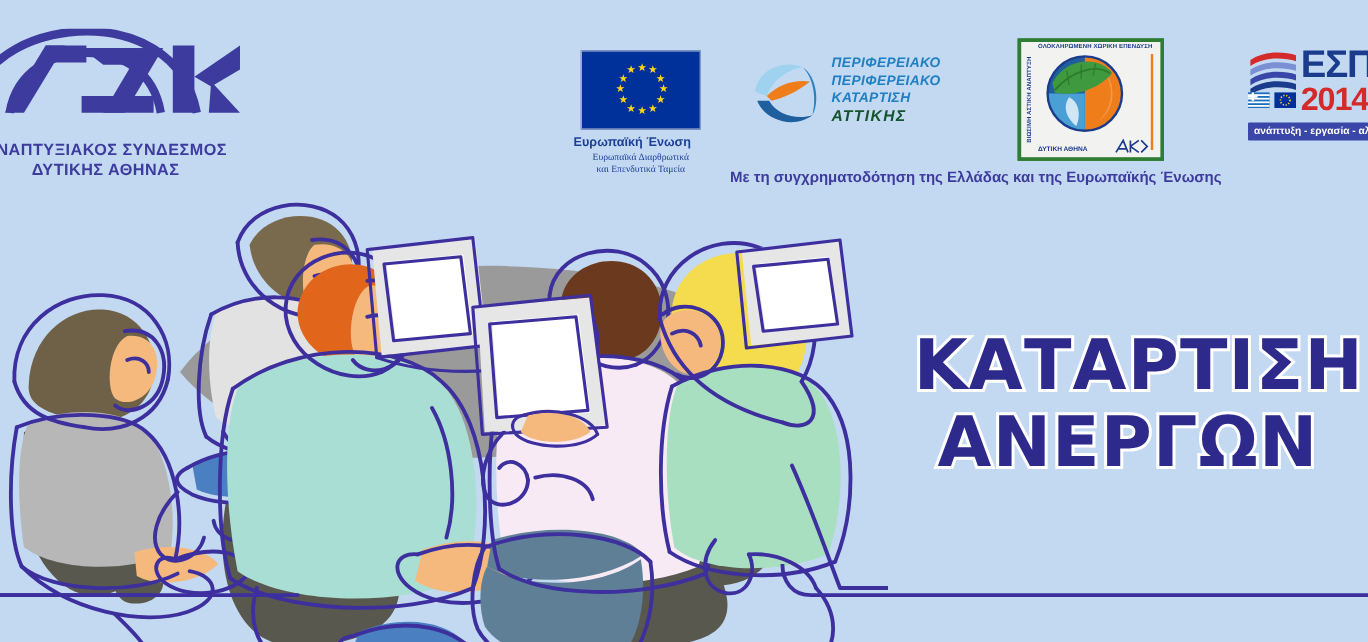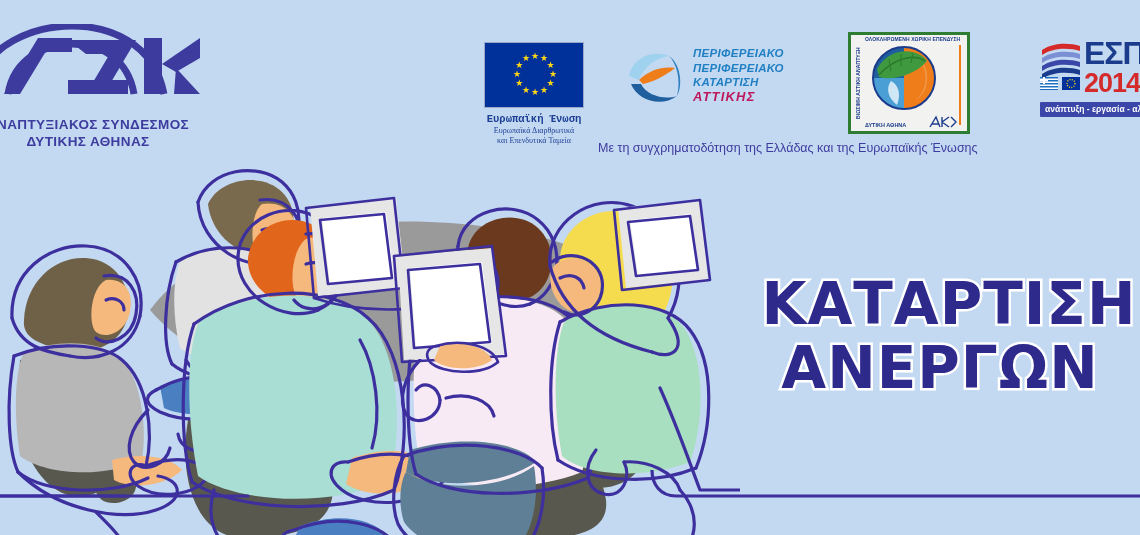--- a/index.html
+++ b/index.html
@@ -35,36 +35,36 @@
   .eu { position:absolute; left:478px; top:42px; width:112px; }
   .eu .flag {
     position:relative; width:100px; height:66px; margin:0 auto;
     background:#00309a; border:1px solid #9aa9c8;
   }
   .eu .star {
     position:absolute; color:#ffd617; font-size:9px; line-height:9px;
     width:9px; height:9px; text-align:center;
   }
   .eu .t1 {
-    margin-top:5px; text-align:center; color:#1c3f94;
-    font-weight:700; font-size:10.5px; line-height:13px;font-family:Liberation Mono, monospace;
+    margin-top:5px; color:#1c3f94;
+    font-weight:700; font-size:10.5px; line-height:13px;
   }
   .eu .t2 {
     text-align:center; color:#1c3f94; font-size:8px; line-height:10px;font-family:Liberation Serif, serif;
   }
 
   
   .pep { position:absolute; left:625px; top:44px; width:200px; height:80px;font-style:italic; }
   .pep .swoosh { position:absolute; left:0; top:6px; width:62px; height:62px; }
   .pep .lines { position:absolute; left:68px; top:2px; }
   .pep .lines div {
     color:#1f7fc2; font-weight:700; font-size:11.5px; line-height:14.5px;
     letter-spacing:.3px; white-space:nowrap;
   }
-  .pep .lines div.att { color:#be185d; font-size:13px; letter-spacing:1.2px; }
+  .pep .lines div.att { color:#14532d; font-size:13px; letter-spacing:1.2px; }
 
   
   .iti { position:absolute; left:848px; top:32px; width:122px; height:102px;
          background:#2e7d32; border:1px solid #2e7d32; }
   .iti .inner { position:absolute; inset:2px; background:#f2f2f0; }
   .iti .cap {
     position:absolute; left:16px; top:3px; right:4px;
     color:#1b3c8c; font-weight:700; font-size:5px; line-height:7px;
     letter-spacing:.1px; white-space:nowrap;
   }
@@ -97,22 +97,22 @@
   }
   .espa .flags { position:absolute; left:0; top:40px; width:42px; height:18px; }
   .espa .tag {
     position:absolute; left:0px; top:66px; height:15px; background:#3b47a8;
     color:#fff; font-size:8.5px; font-weight:700; line-height:15px;
     padding:0 5px; white-space:nowrap; border-radius:1px;
   }
 
   .cofund {
     position:absolute; left:598px; top:140px; width:420px;
-    color:#3d3b9e; font-weight:400; font-size:12.5px; line-height:16px;
-    text-align:left; white-space:nowrap;
+    color:#3d3b9e; font-weight:700; font-size:12.5px; line-height:16px;
+    text-align:right; white-space:nowrap;
   }
 
   
   .illus { position:absolute; left:0; top:160px; width:740px; height:375px; }
 
   
   .headline {
     position:absolute; left:730px; top:272px; width:420px;
     text-align:center;
   }

